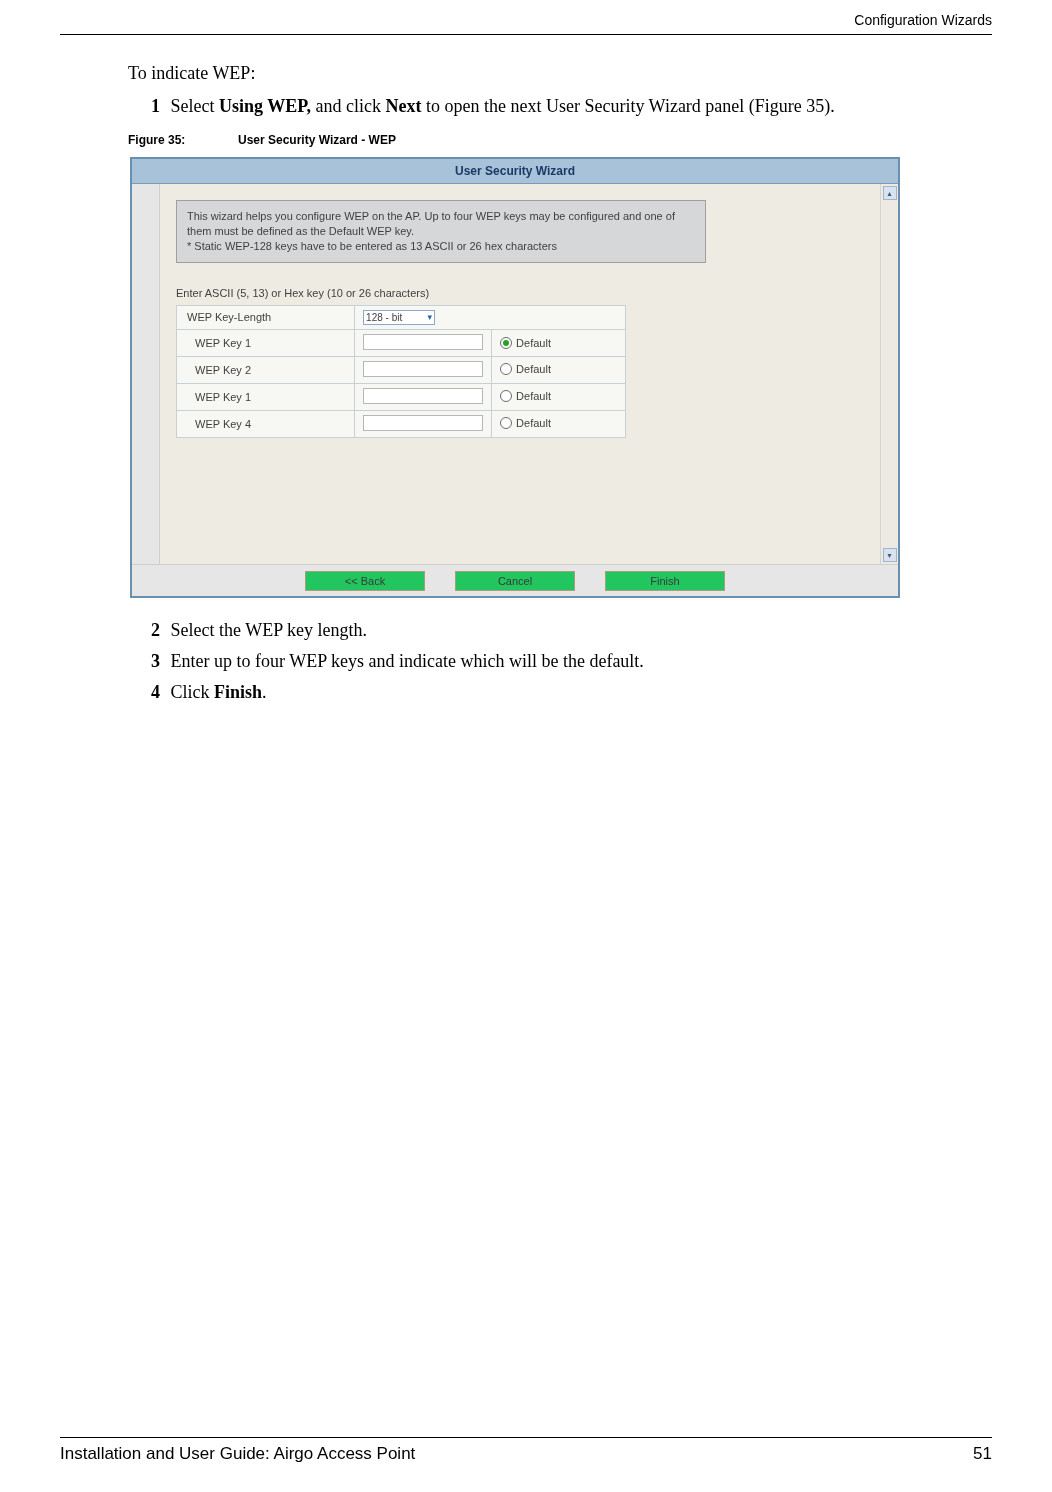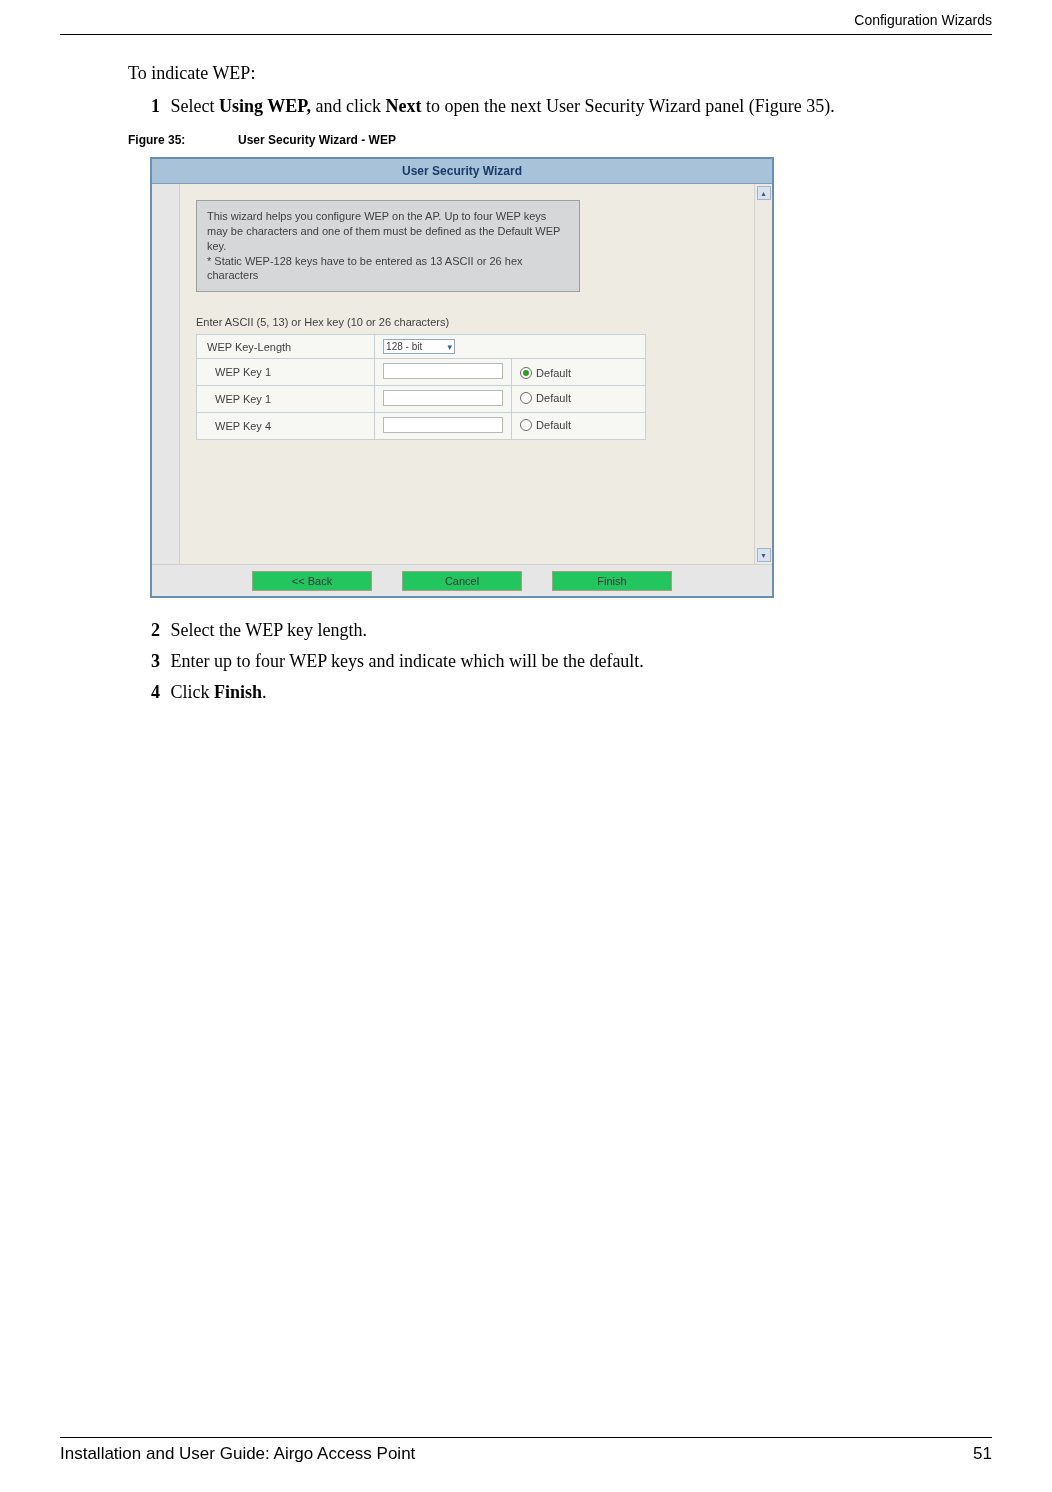--- a/index.html
+++ b/index.html
@@ -35,22 +35,22 @@
       font-size: 12px;
       font-weight: bold;
       margin-left: 68px;
       margin-top: 16px;
       margin-bottom: 10px;
     }
     .fig-caption .fignum { display: inline-block; width: 110px; }
 
     
     .wizard-box {
-      margin-left: 90px;
-      width: 624px;
+      margin-left: 70px;
+      width: 770px;
       border: 2px solid #6b8fae;
       font-family: Verdana, Geneva, sans-serif;
       font-size: 11px;
       color: #333;
     }
     .wizard-title {
       background: #a8c2da;
       color: #1b3a66;
       font-weight: bold;
       text-align: center;
@@ -206,41 +206,51 @@
   <div class="fig-caption">
     <span class="fignum">Figure 35:</span><span>User Security Wizard - WEP</span>
   </div>
 
   <div class="wizard-box">
     <div class="wizard-title">User Security Wizard</div>
     <div class="wizard-body">
       <div class="left-gutter"></div>
       <div class="wizard-content">
         <div class="info-panel">
-          <div>This wizard helps you configure WEP on the AP. Up to four WEP keys may be characters and one of them must be defined as the Default WEP key.</div>
+          <div>This wizard helps you configure WEP on the AP. Up to four WEP keys may be configured and one of them must be defined as the Default WEP key.</div>
           <div>* Static WEP-128 keys have to be entered as 13 ASCII or 26 hex characters</div>
         </div>
         <div class="prompt">Enter ASCII (5, 13) or Hex key (10 or 26 characters)</div>
         <table class="form-table">
           <tbody>
               <tr class="hdr">
             <td class="label">WEP Key-Length</td>
             <td class="input-cell" colspan="2">
               <span class="mini-select">
                 <span>128 - bit</span>
                 <span class="caret">▾</span>
               </span>
             </td>
           </tr>
           <tr>
             <td class="label">WEP Key 1</td>
             <td class="input-cell"><span class="mini-input"></span></td>
             <td class="radio-cell">
               <span class="radio-wrap">
                 <span class="radio-dot"></span>
+                <span>Default</span>
+              </span>
+            </td>
+          </tr>
+          <tr>
+            <td class="label">WEP Key 2</td>
+            <td class="input-cell"><span class="mini-input"></span></td>
+            <td class="radio-cell">
+              <span class="radio-wrap">
+                <span class="radio-empty"></span>
                 <span>Default</span>
               </span>
             </td>
           </tr>
           <tr>
             <td class="label">WEP Key 1</td>
             <td class="input-cell"><span class="mini-input"></span></td>
             <td class="radio-cell">
               <span class="radio-wrap">
                 <span class="radio-empty"></span>

